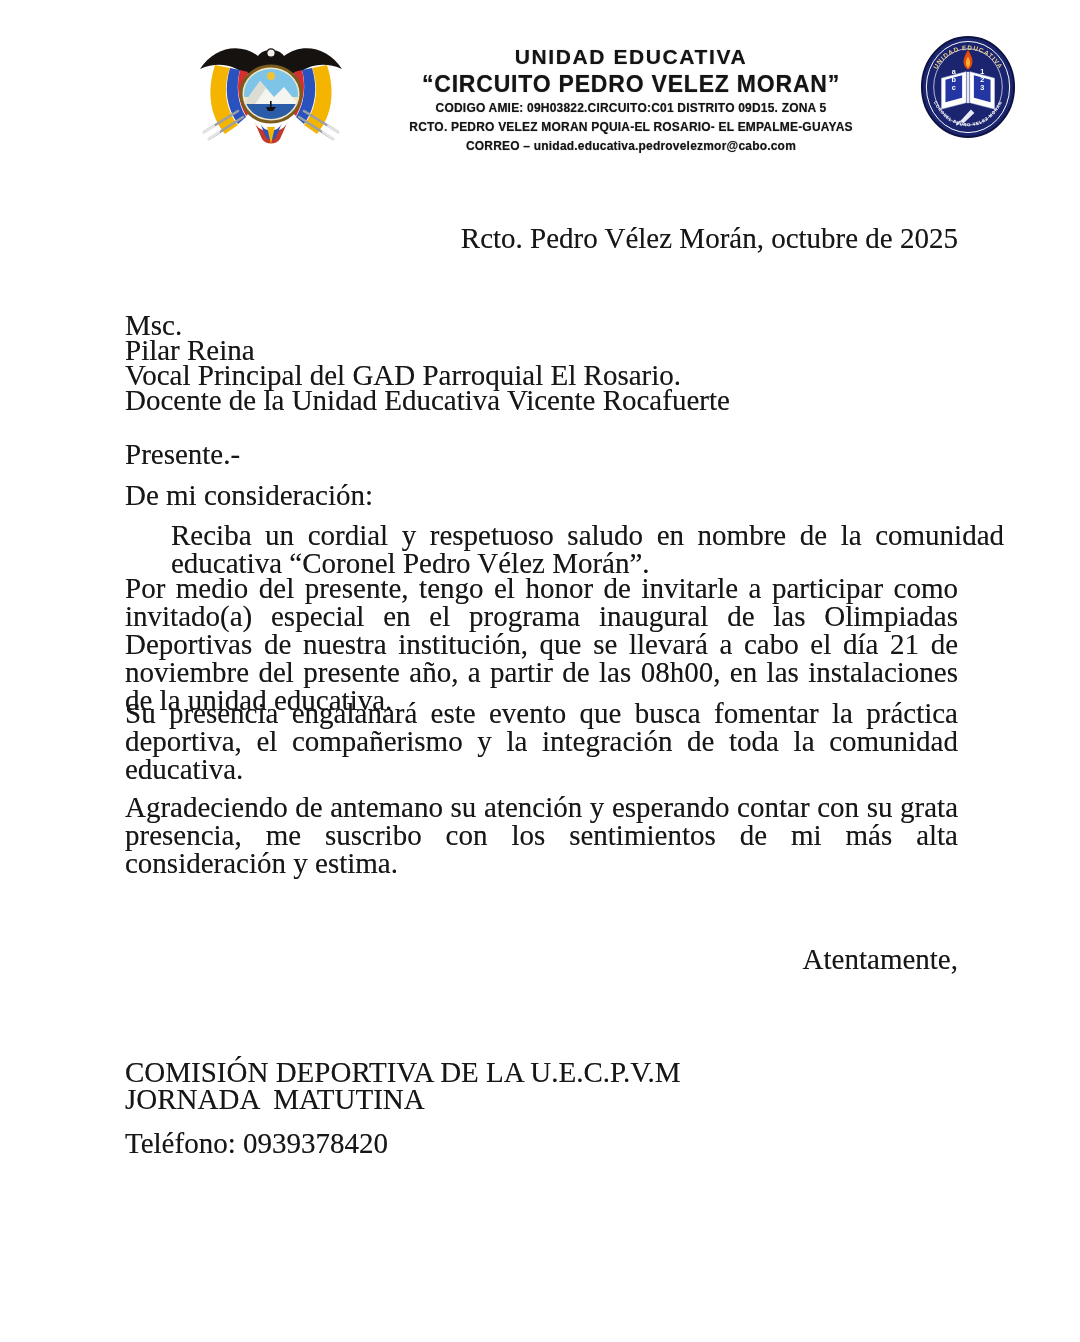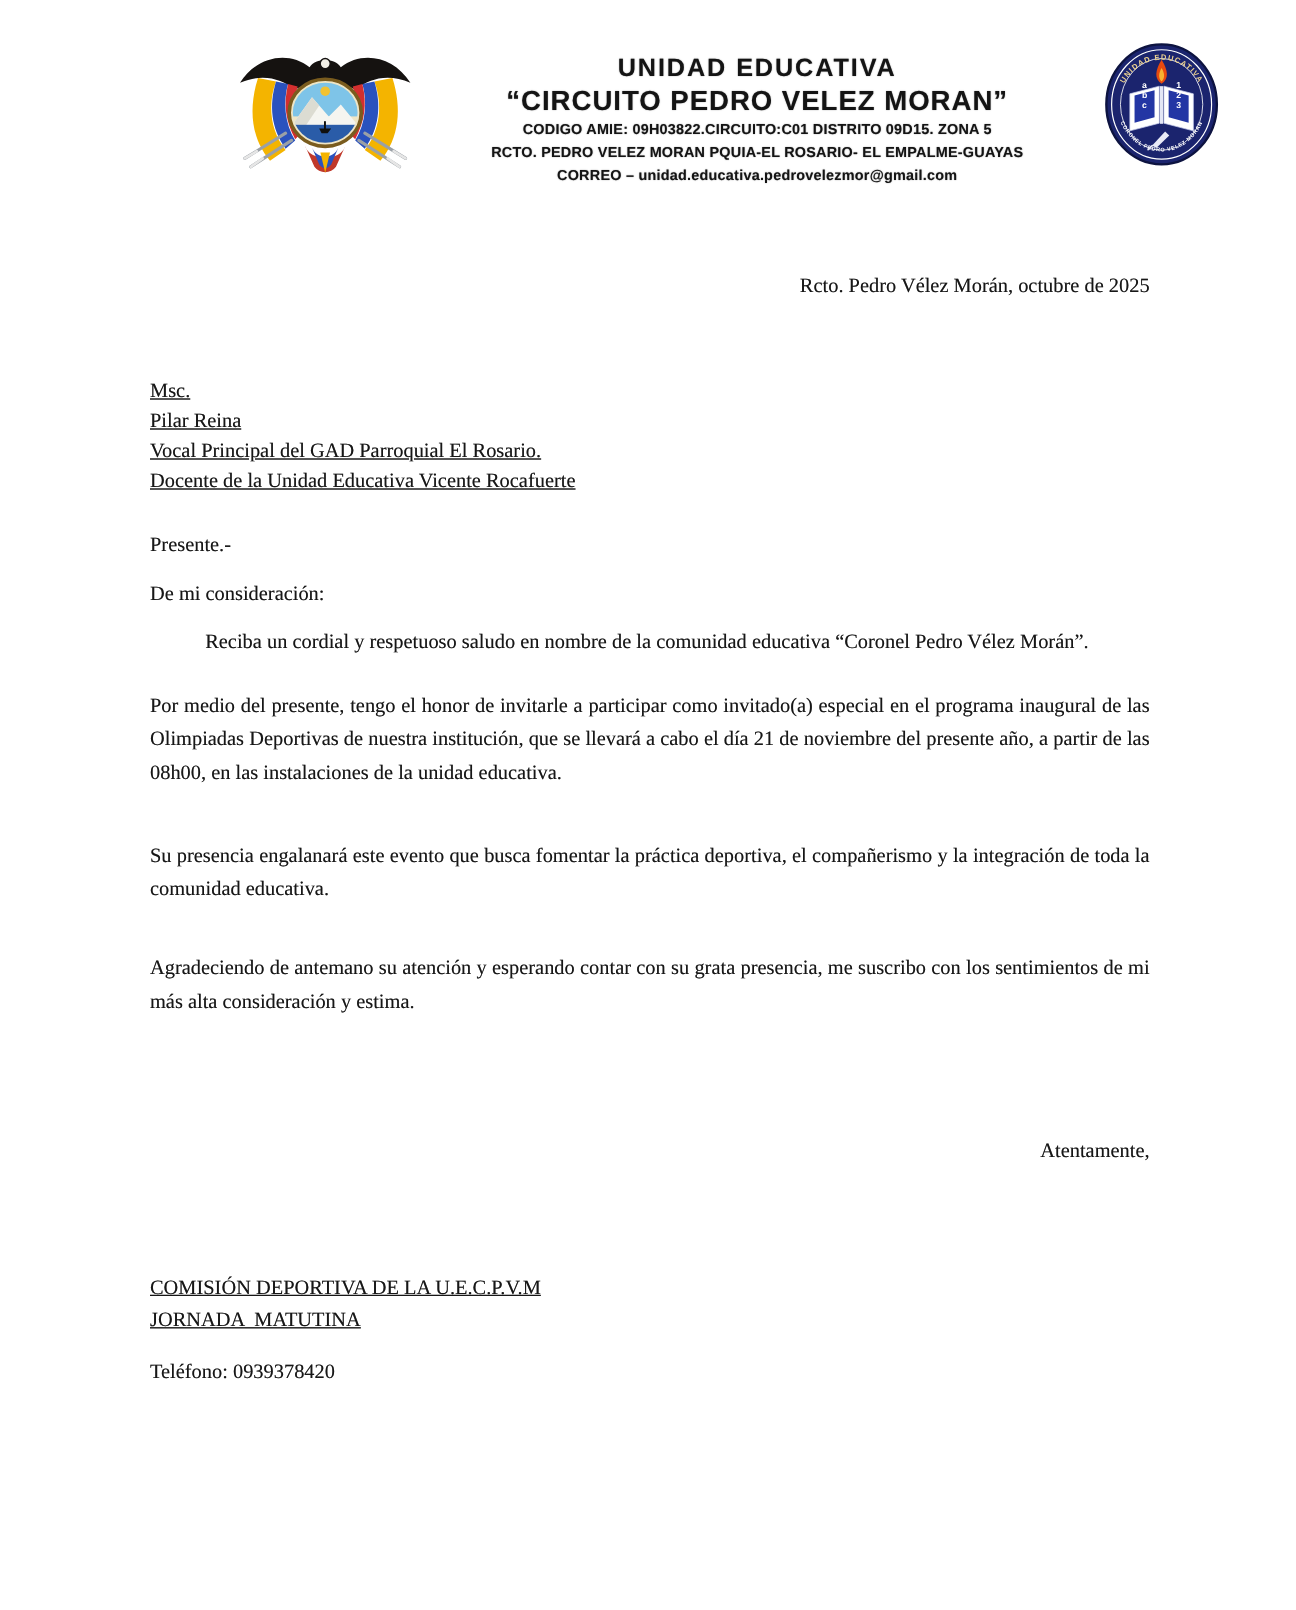--- a/index.html
+++ b/index.html
@@ -20,34 +20,34 @@
     font-family:"Liberation Sans", sans-serif;
     font-weight:700;color:#141414;
     text-shadow:0 0 1px rgba(20,20,20,.55);
   }
   .head-line1{font-size:21px;line-height:26px;letter-spacing:1.6px;}
   .head-line2{font-size:23px;line-height:29px;letter-spacing:.8px;}
   .head-small{font-size:12px;line-height:19px;letter-spacing:.2px;}
   
   .body-col{position:absolute;left:125px;width:833px;}
   .t{
-    font-size:17px;line-height:28px;
+    font-size:29px;line-height:28px;
     text-shadow:0 0 .5px rgba(20,20,20,.5);
   }
   .date{top:224px;text-align:right;}
-  .recipient{top:313px;line-height:25px;text-decoration:underline;}
+  .recipient{top:313px;line-height:25px;}
   .recipient div{line-height:25px;}
   .presente{top:440px;}
   .salutation{top:481px;}
   .p1{top:521px;text-align:justify;margin-left:46px;}
   .p2{top:574px;text-align:justify;}
   .p3{top:699px;text-align:justify;}
   .p4{top:793px;text-align:justify;}
   .closing{top:945px;text-align:right;}
-  .signature{top:1059px;line-height:27px;text-decoration:underline;}
+  .signature{top:1059px;line-height:27px;}
   .signature div{line-height:27px;white-space:pre-wrap;}
   .phone{top:1129px;}
 </style>
 </head>
 <body>
 
 <div class="page">
 
   <div class="coat">
     <svg viewBox="0 0 150 110" width="150" height="112" aria-hidden="true">
@@ -100,21 +100,21 @@
         <rect x="74" y="66" width="1.6" height="7" fill="#10100e"></rect>
       </g>
     </svg>
   </div>
 
   <div class="head-text">
     <div class="head-line1">UNIDAD EDUCATIVA</div>
     <div class="head-line2">“CIRCUITO PEDRO VELEZ MORAN”</div>
     <div class="head-small">CODIGO AMIE: 09H03822.CIRCUITO:C01 DISTRITO 09D15. ZONA 5</div>
     <div class="head-small">RCTO. PEDRO VELEZ MORAN PQUIA-EL ROSARIO- EL EMPALME-GUAYAS</div>
-    <div class="head-small">CORREO – unidad.educativa.pedrovelezmor@gmail.com</div>
+    <div class="head-small">CORREO – unidad.educativa.pedrovelezmor@cabo.com</div>
   </div>
 
   <div class="emblem">
     <svg viewBox="0 0 100 106" width="98" height="106" aria-hidden="true">
       <ellipse cx="50" cy="53" rx="47" ry="51" fill="#1b246e" stroke="#0d1340" stroke-width="2"></ellipse>
       <ellipse cx="50" cy="53" rx="42.5" ry="46.5" fill="none" stroke="#ffffff" stroke-width="1"></ellipse>
       <ellipse cx="50" cy="53" rx="35" ry="39" fill="none" stroke="#ffffff" stroke-width=".7"></ellipse>
       <defs>
         <path id="arcTop" d="M13,56 A37,41 0 0 1 87,56"></path>
         <path id="arcBottom" d="M11,48 A39,45 0 0 0 89,48"></path>

